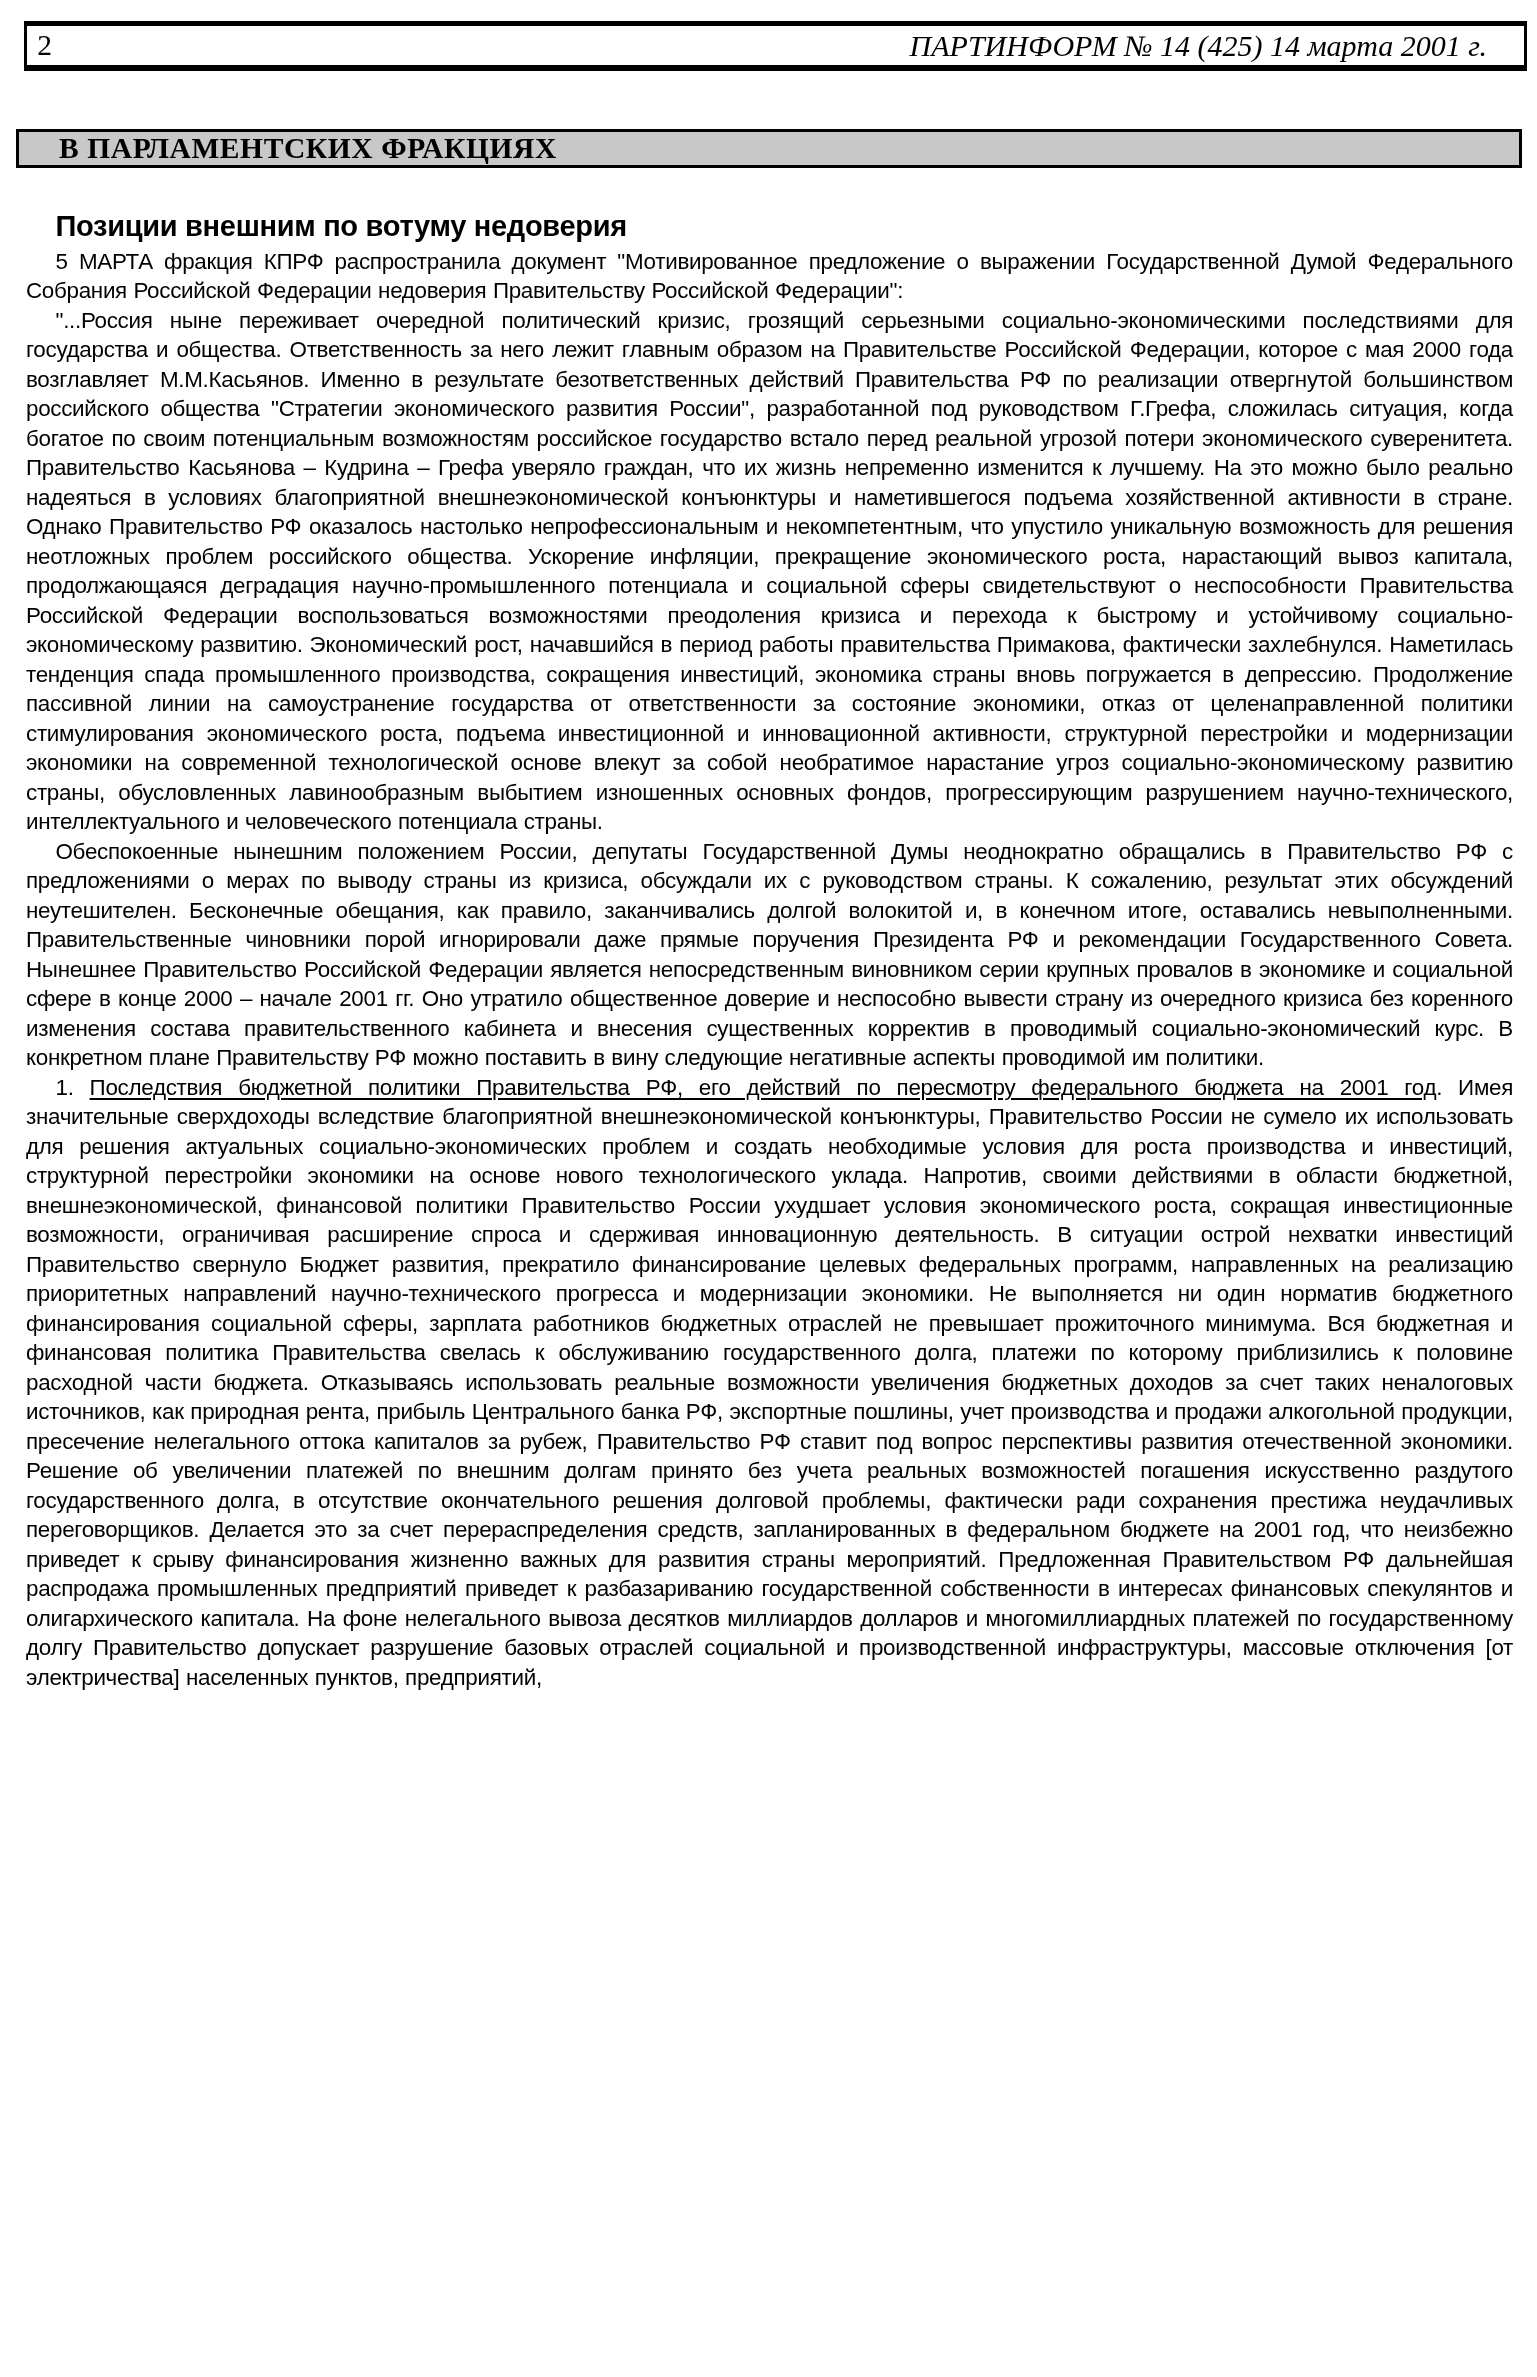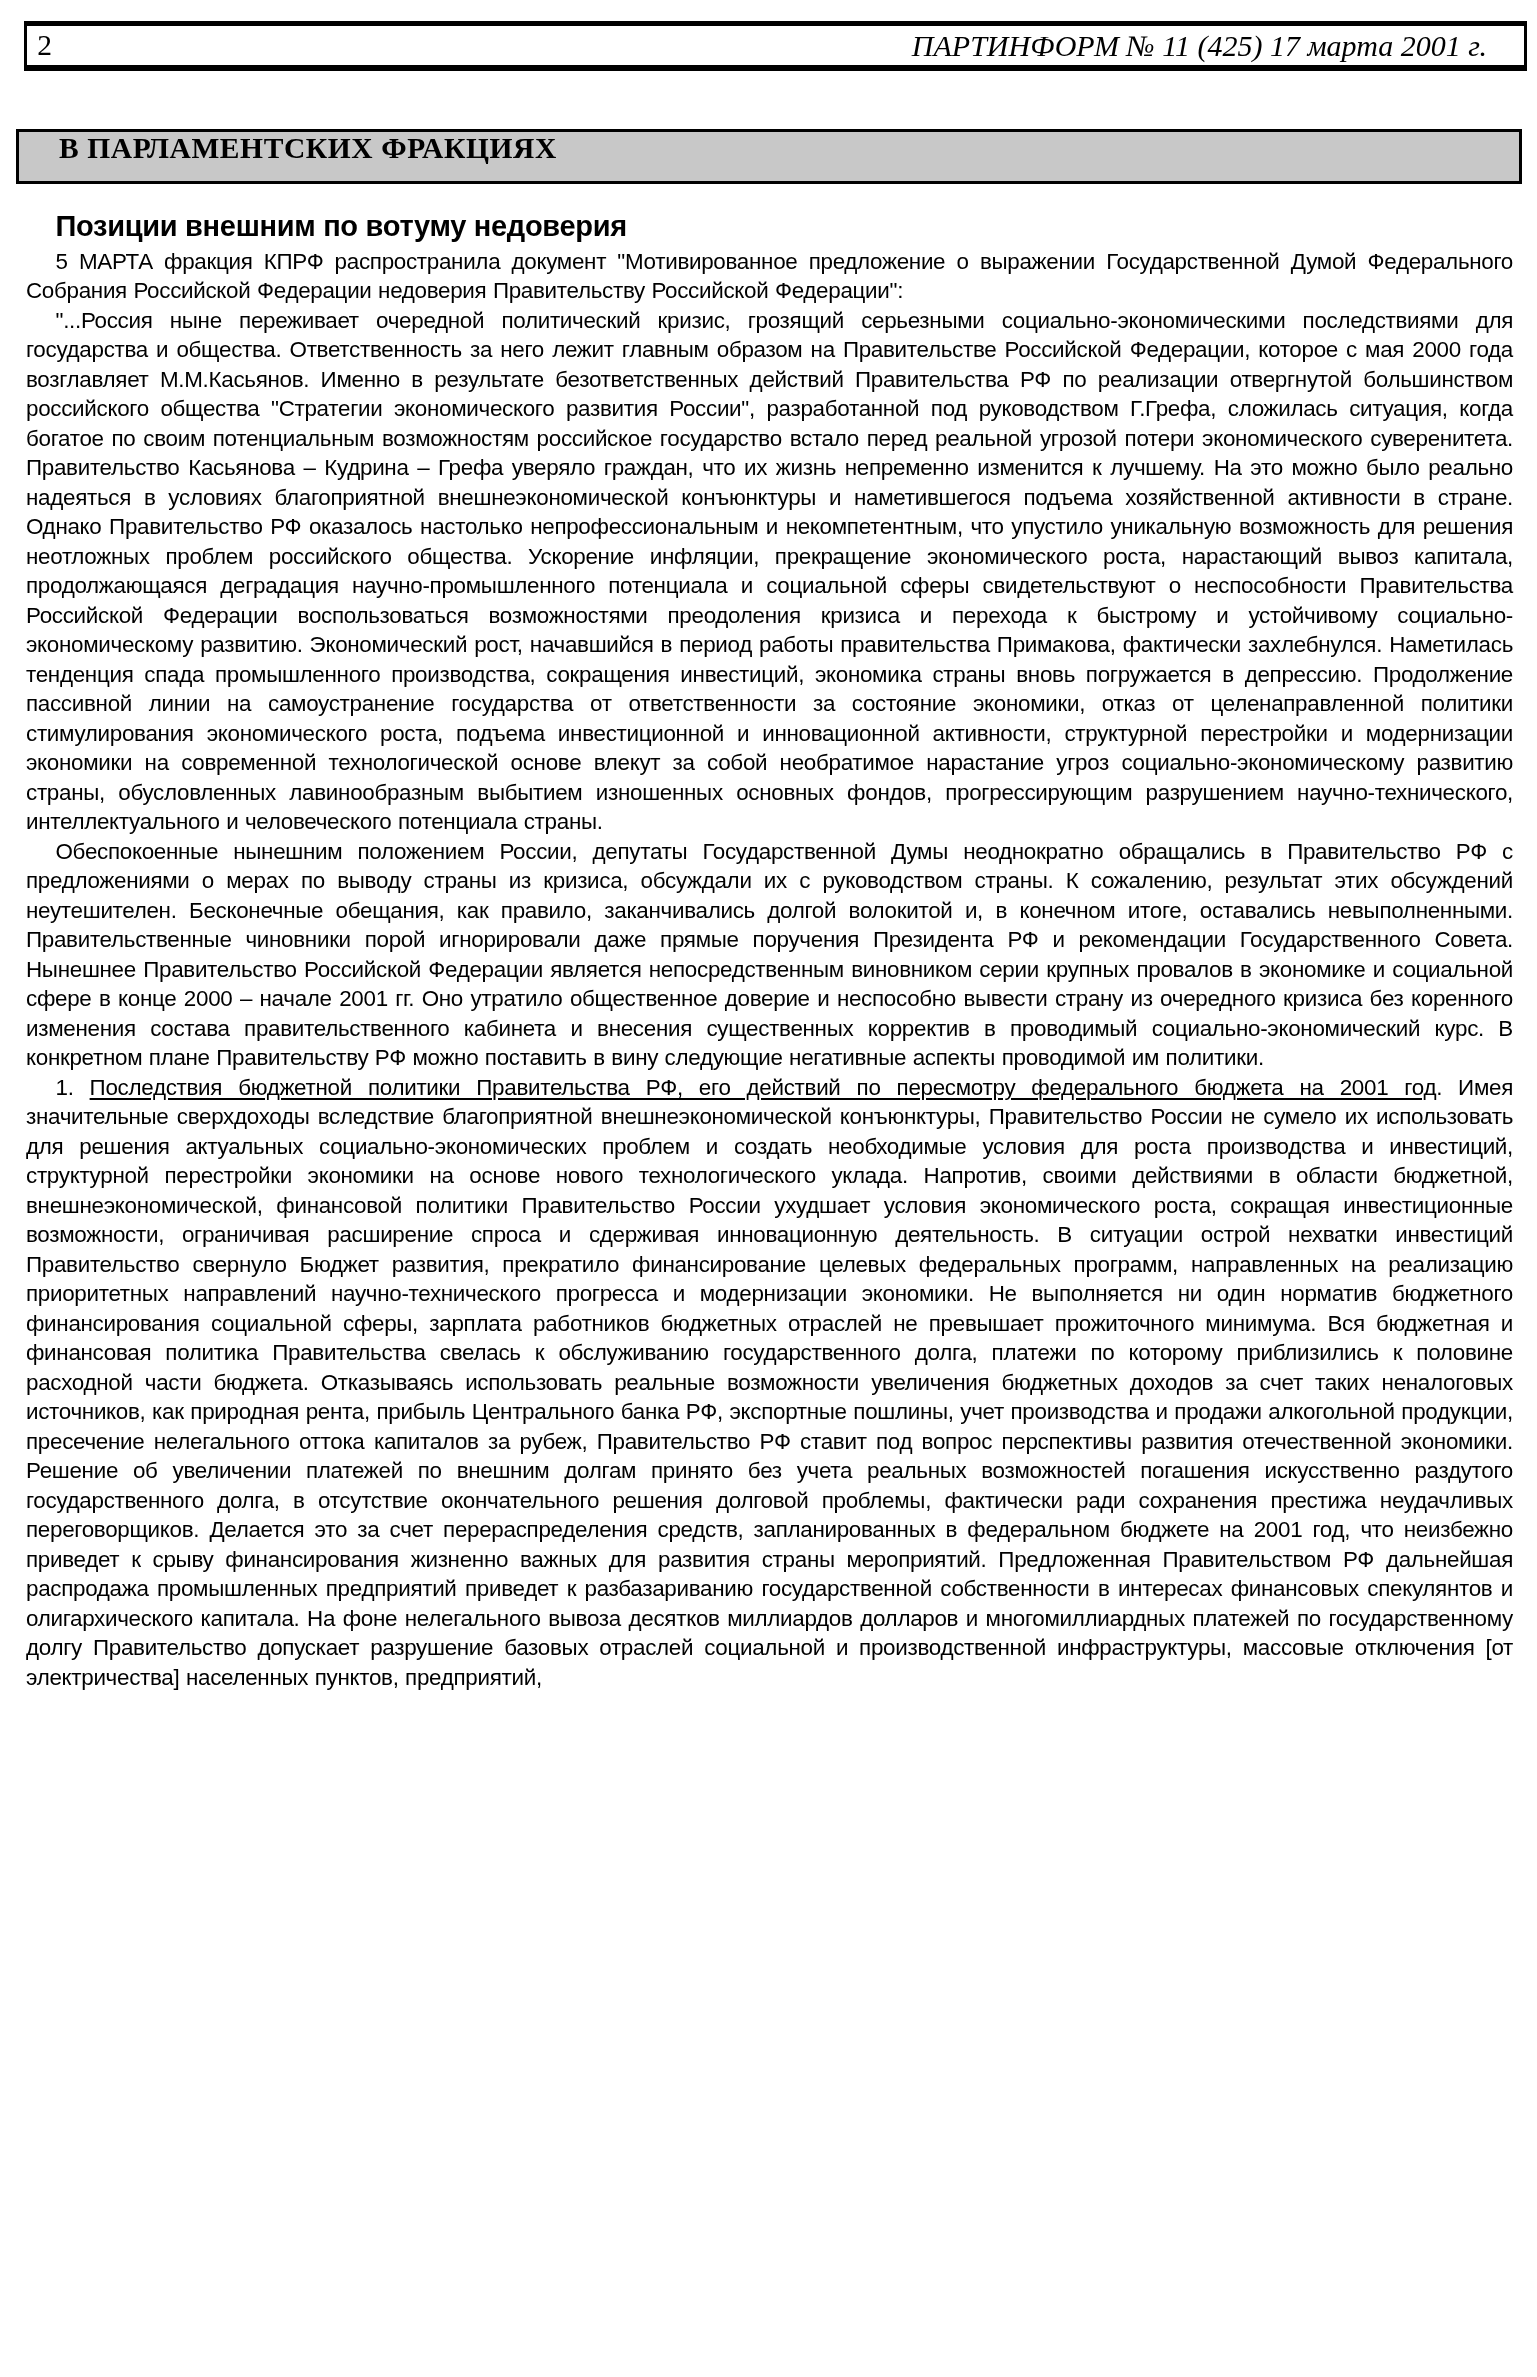--- a/index.html
+++ b/index.html
@@ -41,25 +41,26 @@
     line-height: 1;
     white-space: nowrap;
   }
 
   
   .section-bar {
     position: absolute;
     left: 16px;
     top: 129px;
     width: 1506px;
-    height: 55px;
+    height: 39px;
     box-sizing: border-box;
     background: #c8c8c8;
     border: 3.2px solid #000;
     display: flex;
+    align-items: center;
     padding-left: 40px;
   }
   .section-label {
     font-family: "Liberation Serif", serif;
     font-weight: bold;
     font-size: 29.5px;
     letter-spacing: 0.6px;
     white-space: nowrap;
   }
 
@@ -90,21 +91,21 @@
     text-decoration: underline;
     text-decoration-thickness: 1.9px;
     text-underline-offset: 3.2px;
   }
 </style>
 </head>
 <body>
 
 <header class="header-box">
   <span class="page-num">2</span>
-  <span class="issue-title">ПАРТИНФОРМ № 11 (425) 17 марта 2001 г.</span>
+  <span class="issue-title">ПАРТИНФОРМ № 14 (425) 14 марта 2001 г.</span>
 </header>
 
 <div class="section-bar">
   <span class="section-label">В ПАРЛАМЕНТСКИХ ФРАКЦИЯХ</span>
 </div>
 
 <main class="article">
   <h1 class="article-title">Позиции внешним по вотуму недоверия</h1>
   <p class="body">5 МАРТА фракция КПРФ распространила документ "Мотивированное предложение о выражении Государственной Думой Федерального Собрания Российской Федерации недоверия Правительству Российской Федерации":</p>
   <p class="body">"...Россия ныне переживает очередной политический кризис, грозящий серьезными социально-экономическими последствиями для государства и общества. Ответственность за него лежит главным образом на Правительстве Российской Федерации, которое с мая 2000 года возглавляет М.М.Касьянов. Именно в результате безответственных действий Правительства РФ по реализации отвергнутой большинством российского общества "Стратегии экономического развития России", разработанной под руководством Г.Грефа, сложилась ситуация, когда богатое по своим потенциальным возможностям российское государство встало перед реальной угрозой потери экономического суверенитета. Правительство Касьянова – Кудрина – Грефа уверяло граждан, что их жизнь непременно изменится к лучшему. На это можно было реально надеяться в условиях благоприятной внешнеэкономической конъюнктуры и наметившегося подъема хозяйственной активности в стране. Однако Правительство РФ оказалось настолько непрофессиональным и некомпетентным, что упустило уникальную возможность для решения неотложных проблем российского общества. Ускорение инфляции, прекращение экономического роста, нарастающий вывоз капитала, продолжающаяся деградация научно-промышленного потенциала и социальной сферы свидетельствуют о неспособности Правительства Российской Федерации воспользоваться возможностями преодоления кризиса и перехода к быстрому и устойчивому социально-экономическому развитию. Экономический рост, начавшийся в период работы правительства Примакова, фактически захлебнулся. Наметилась тенденция спада промышленного производства, сокращения инвестиций, экономика страны вновь погружается в депрессию. Продолжение пассивной линии на самоустранение государства от ответственности за состояние экономики, отказ от целенаправленной политики стимулирования экономического роста, подъема инвестиционной и инновационной активности, структурной перестройки и модернизации экономики на современной технологической основе влекут за собой необратимое нарастание угроз социально-экономическому развитию страны, обусловленных лавинообразным выбытием изношенных основных фондов, прогрессирующим разрушением научно-технического, интеллектуального и человеческого потенциала страны.</p>

